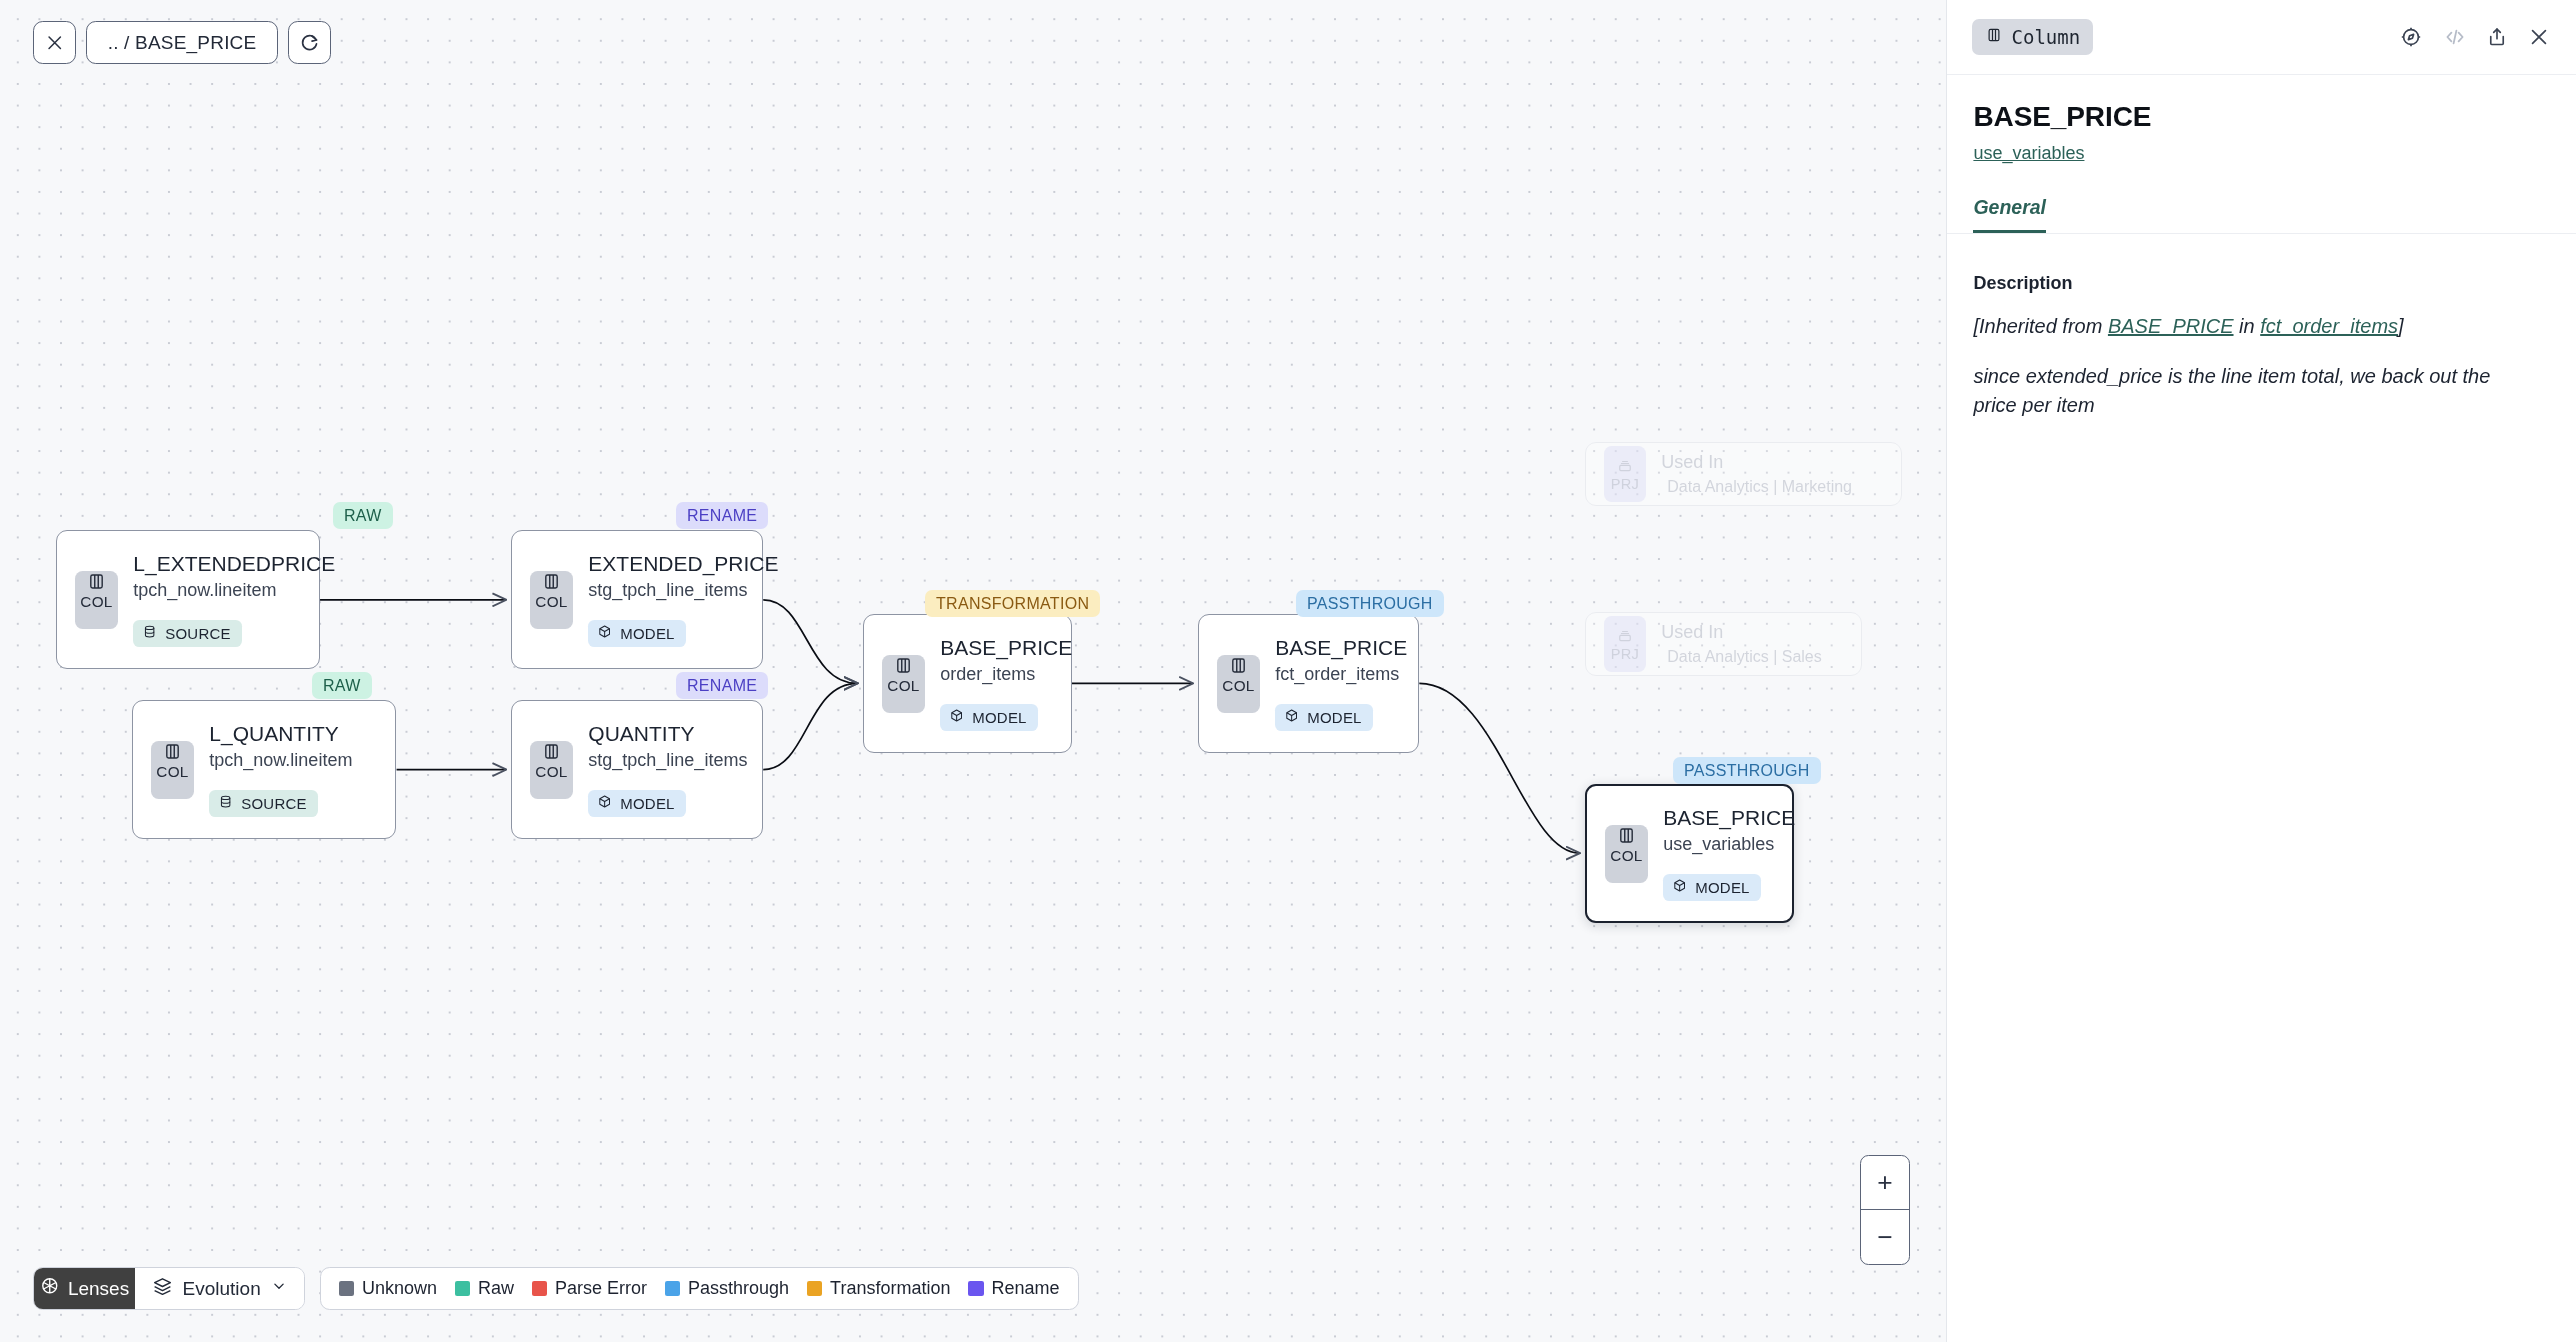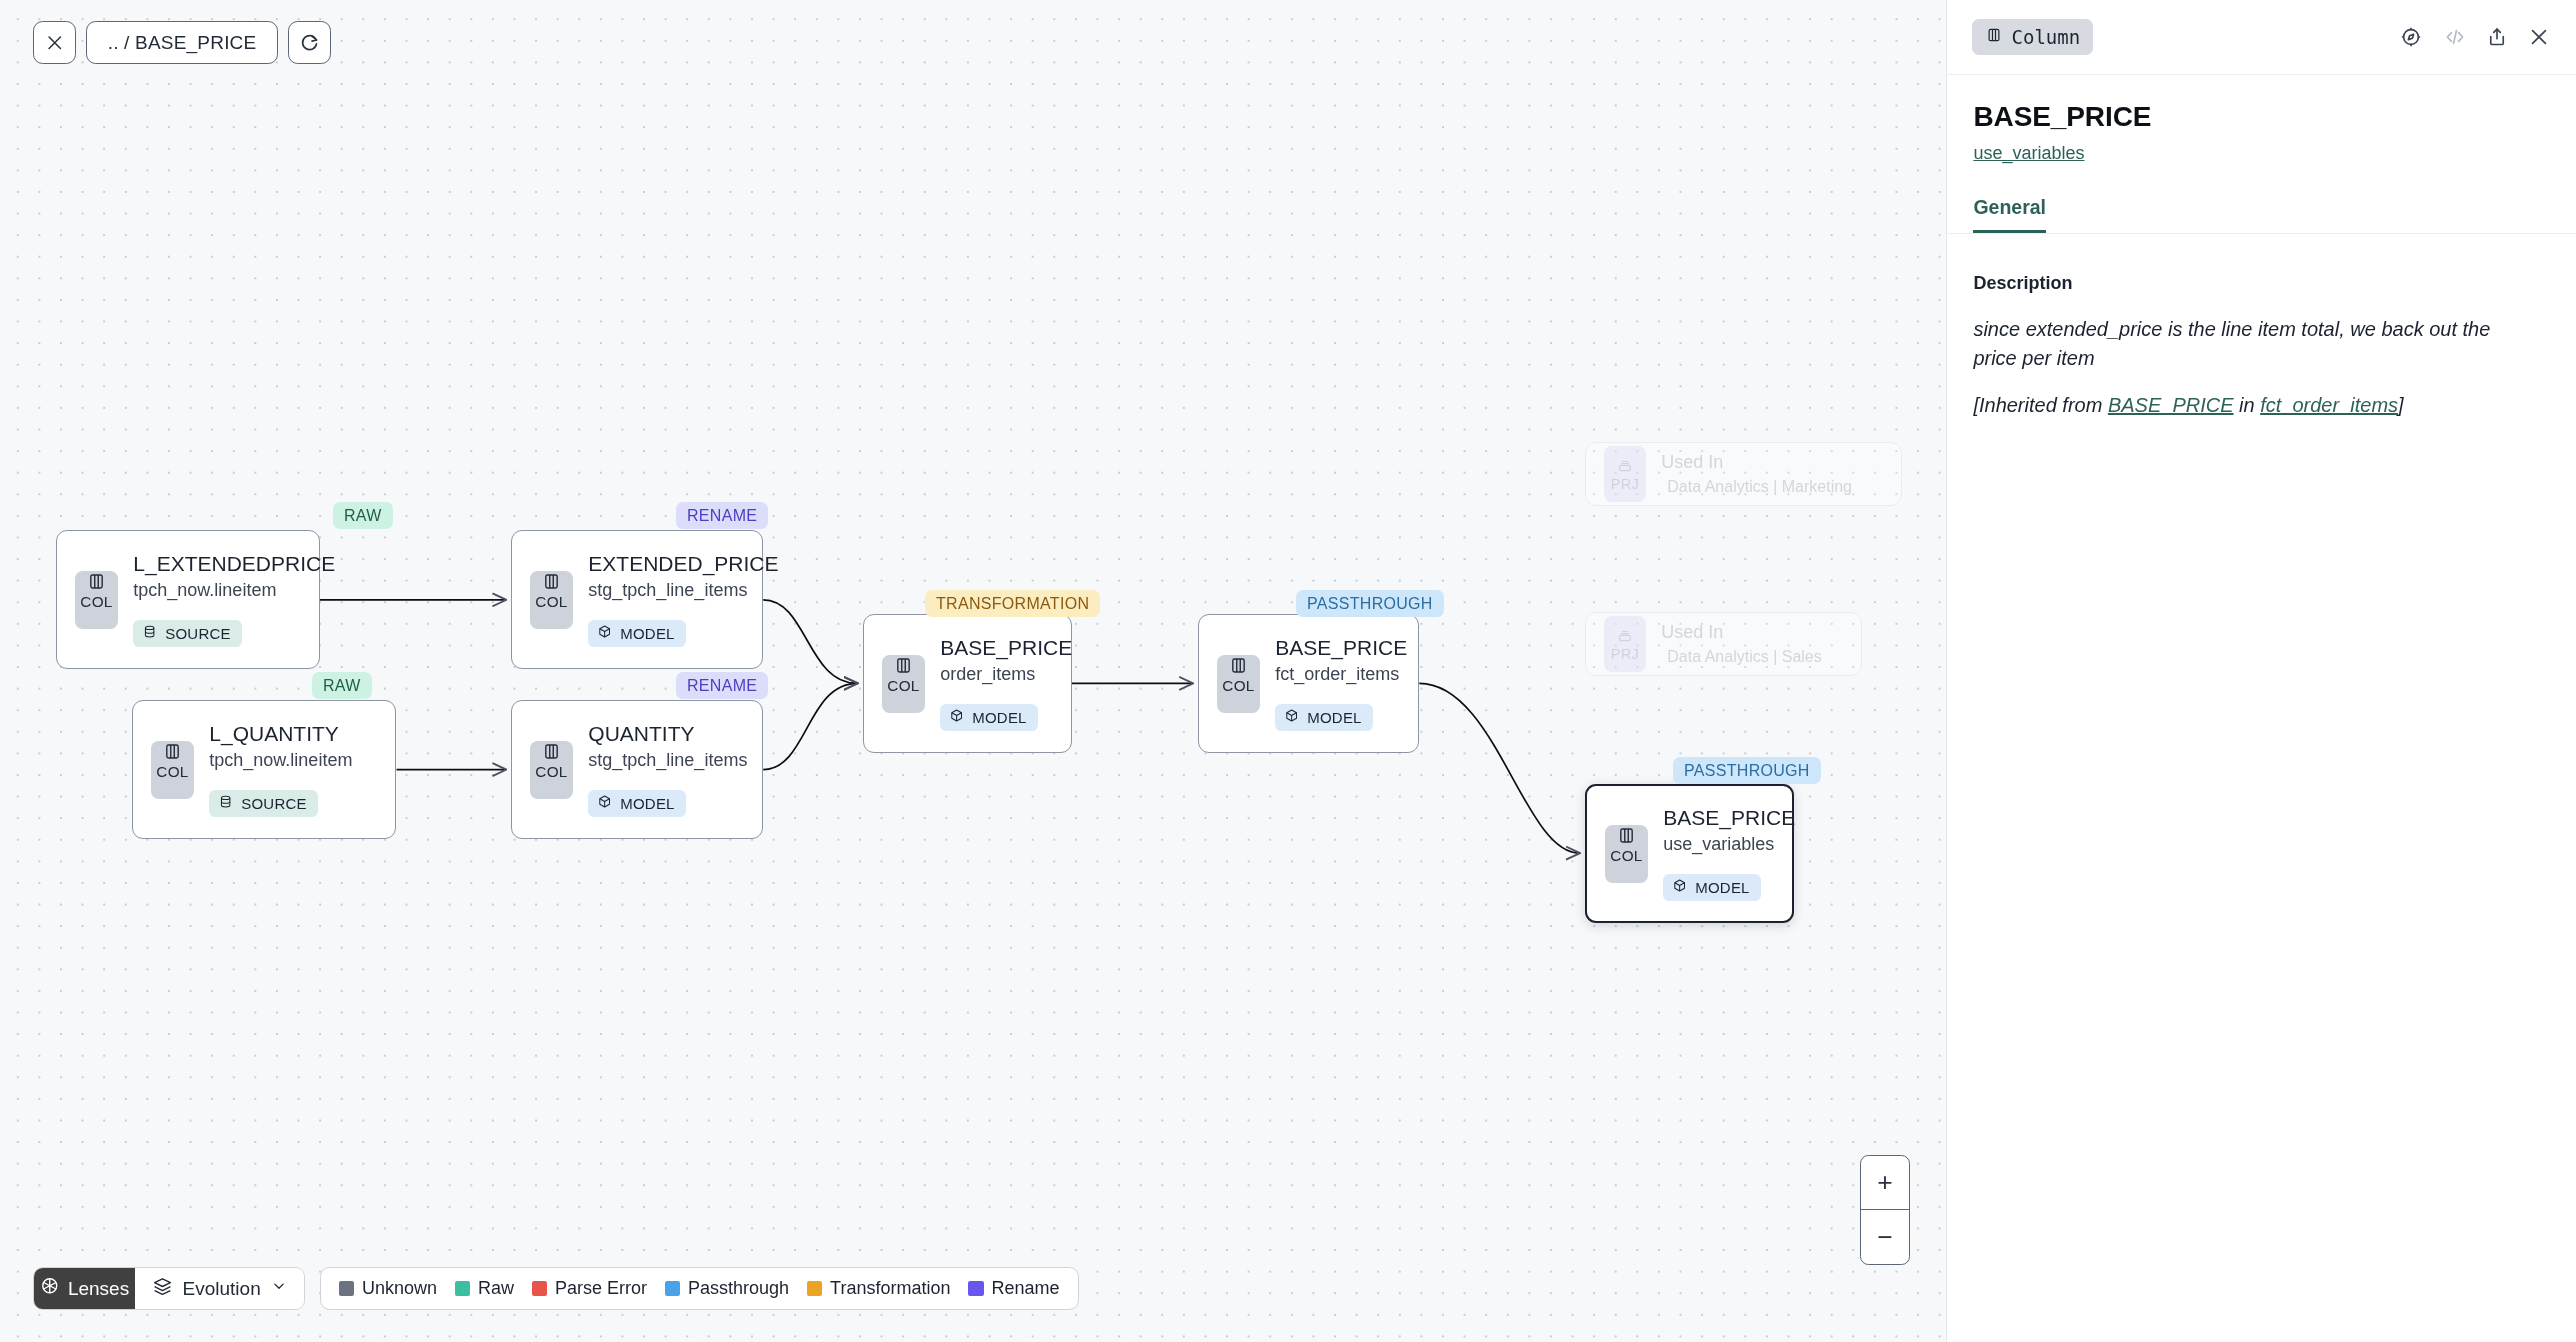--- a/index.html
+++ b/index.html
@@ -143,21 +143,21 @@
     font-size: 19px; color: #1e2530; font-family: "DejaVu Sans Mono", monospace;
   }
   .head-icons { margin-left: auto; display: flex; align-items: center; gap: 19.5px; }
   .head-icons span { display: flex; cursor: pointer; color: #3b4352; }
   .head-icons span.muted { color: #b6bcc8; }
 
   .panel-title { font-size: 28px; font-weight: bold; color: #0d1117; padding: 26.4px 26.4px 0 26.4px; letter-spacing: -0.1px; }
   .panel-link { padding: 9.7px 26.4px 0 26.4px; }
   .panel-link a { font-size: 18px; color: #2c6158; text-decoration: underline; cursor: pointer; }
 
-  .tabs { margin-top: 32px; padding: 0 26.4px; border-bottom: 1px solid #eceef2; display: flex; gap: 24px; }
+  .tabs { margin-top: 32px; padding: 0 26.4px; border-bottom: 1px solid #eceef2; display: flex; gap: 24px; font-style: italic; }
   .tab { font-size: 19.5px; color: #2c6158; font-weight: bold; padding-bottom: 11px; border-bottom: 3.5px solid #2c6158; cursor: pointer; }
 
   .section { padding: 39px 26.4px 0 26.4px; }
   .sec-title { font-size: 18px; font-weight: bold; color: #1c2330; }
   .desc { margin-top: 21px; font-size: 20px; font-style: italic; color: #1c2330; line-height: 1.45; max-width: 557px; }
   .desc.second { margin-top: 18px; }
   .desc a { color: #2c6158; text-decoration: underline; font-style: italic; cursor: pointer; }
 </style>
 </head>
 <body>
@@ -527,19 +527,19 @@
     <div class="panel-link">
       <a>use_variables</a>
     </div>
 
     <div class="tabs">
       <span class="tab">General</span>
     </div>
 
     <div class="section">
       <div class="sec-title">Description</div>
+      <div class="desc second"><span>[Inherited from </span><a>BASE_PRICE</a><span> in </span><a>fct_order_items</a><span>]</span></div>
       <div class="desc">since extended_price is the line item total, we back out the price per item</div>
-      <div class="desc second"><span>[Inherited from </span><a>BASE_PRICE</a><span> in </span><a>fct_order_items</a><span>]</span></div>
     </div>
 
   </div>
 </div>
 
 
 </body></html>

